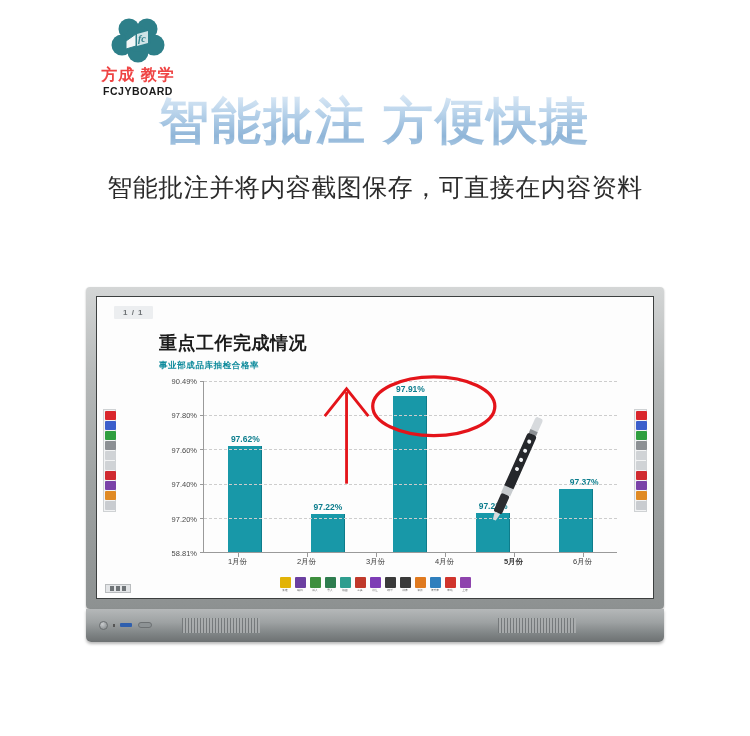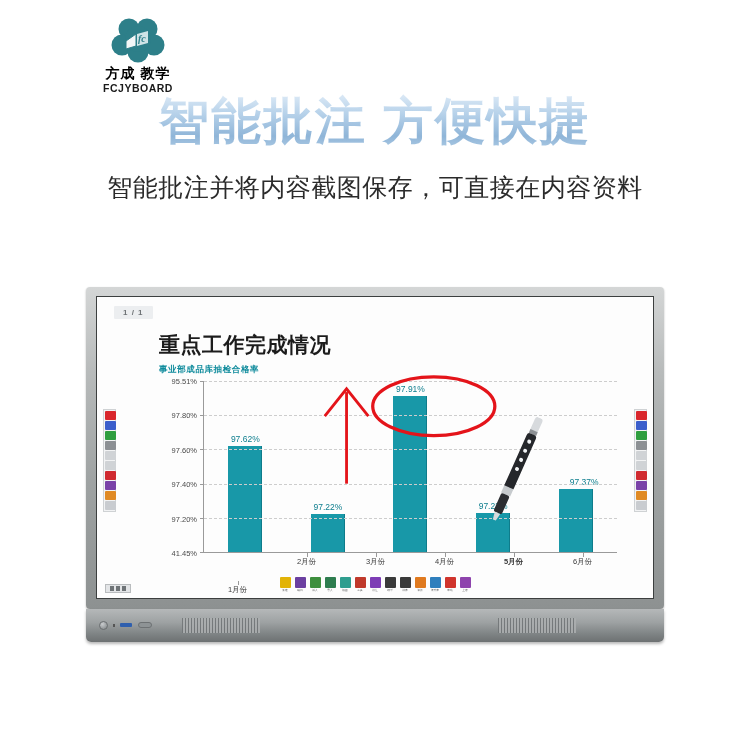--- a/index.html
+++ b/index.html
@@ -7,21 +7,21 @@
     width: 750px; height: 736px;
     background: #ffffff;
     font-family: "Liberation Sans", "DejaVu Sans", sans-serif;
     overflow: hidden;
   }
 
   
   #logo-block { position: absolute; left: 78px; top: 16px; width: 120px; text-align: center; }
   #logo-mark { position: relative; width: 54px; height: 48px; margin: 0 auto 2px; }
   #logo-mark svg { display: block; }
-  #logo-cn { font-size: 14px; font-weight: bold; color: #000000; letter-spacing: 1px; line-height: 1.1; }
+  #logo-cn { font-size: 16px; font-weight: bold; color: #ef4444; letter-spacing: 1px; line-height: 1.1; }
   #logo-en { font-size: 10.5px; font-weight: bold; color: #1a1a1a; letter-spacing: .5px; margin-top: 1px; }
 
   
   #headline {
     position: absolute; left: 0; top: 88px; width: 750px; text-align: center;
     font-size: 50px; font-weight: bold; letter-spacing: 2px;
     background: linear-gradient(180deg,#e8f1fa 0%,#b7d2ea 38%,#8fb5d8 72%,#b9d3e9 100%);
     -webkit-background-clip: text; background-clip: text;
     -webkit-text-fill-color: transparent; color: #9ec0de;
   }
@@ -60,41 +60,41 @@
     position: absolute; top: 112px; width: 13px;
     background: #f2f3f4; border: 1px solid #cfd2d4;
     padding: 1px; display: flex; flex-direction: column; gap: 1px;
   }
   #side-toolbar-left  { left: 6px; }
   #side-toolbar-right { right: 6px; }
   .side-tool { width: 11px; height: 9px; border-radius: 1px; }
 
   
   #chart-area { position: absolute; left: 62px; top: 34px; right: 36px; bottom: 28px; }
-  #chart-title { font-size: 21px; font-weight: bold; color: #1c1c1c; letter-spacing: .5px; }
+  #chart-title { font-size: 18px; font-weight: bold; color: #1c1c1c; letter-spacing: .5px; }
   #chart-subtitle { font-size: 8.5px; font-weight: bold; color: #0f8b9c; letter-spacing: .6px; margin-top: 5px; }
 
   #plot { position: absolute; left: 0; top: 50px; right: 0; bottom: 0; }
   #ylabels { position: absolute; left: 0; top: 0; width: 42px; height: calc(100% - 17px); }
   .ylabel {
     position: absolute; right: 4px; font-size: 7.5px; color: #4a4a4a;
     transform: translateY(-50%); white-space: nowrap;
   }
   #grid {
     position: absolute; left: 44px; right: 0; top: 0; height: calc(100% - 17px);
     border-left: 1px solid #9a9a9a; border-bottom: 1px solid #9a9a9a;
   }
   .gridline { position: absolute; left: 0; right: 0; border-top: 1px dashed #cdcdcd; }
   .ytick { position: absolute; left: -4px; width: 4px; border-top: 1px solid #9a9a9a; }
   #bars { position: absolute; left: 0; right: 0; top: 0; bottom: 0; display: flex; align-items: flex-end; }
   .bar-slot { flex: 1; position: relative; height: 100%; display: flex; justify-content: center; align-items: flex-end; }
   .bar { width: 34px; background: #1898a8; border-right: 1px solid #0e7c8b; }
   .bar-label {
     position: absolute; left: 50%; transform: translateX(-50%);
-    font-size: 8.5px; font-weight: normal; color: #0c7d8d; white-space: nowrap;
+    font-size: 8.5px; font-weight: bold; color: #0c7d8d; white-space: nowrap;
   }
   #xlabels { position: absolute; left: 44px; right: 0; bottom: 0; height: 17px; display: flex; }
   .xlabel { flex: 1; text-align: center; font-size: 7.5px; color: #3a3a3a; padding-top: 4px; }
   .xtick { position: absolute; top: 0; width: 1px; height: 4px; background: #9a9a9a; }
 
   
   #annotations { position: absolute; left: 0; top: 0; right: 0; bottom: 0; pointer-events: none; }
 
   
   #stylus { position: absolute; left: 348px; top: 82px; width: 20px; height: 112px; transform: rotate(24deg); }
@@ -201,26 +201,26 @@
           <div class="side-tool" style="background: rgb(224, 138, 36);"></div>
           <div class="side-tool" style="background: rgb(201, 204, 208);"></div>
         </div>
 
       <div id="chart-area">
         <div id="chart-title">重点工作完成情况</div>
         <div id="chart-subtitle">事业部成品库抽检合格率</div>
 
         <div id="plot">
           <div id="ylabels">
-              <div class="ylabel" style="top: 0%;">95.51%</div>
+              <div class="ylabel" style="top: 0%;">90.49%</div>
               <div class="ylabel" style="top: 20%;">97.80%</div>
               <div class="ylabel" style="top: 40%;">97.60%</div>
               <div class="ylabel" style="top: 60%;">97.40%</div>
               <div class="ylabel" style="top: 80%;">97.20%</div>
-              <div class="ylabel" style="top: 100%;">41.45%</div>
+              <div class="ylabel" style="top: 100%;">58.81%</div>
             </div>
           <div id="grid">
             <div id="bars">
                 <div class="bar-slot">
                   <div class="bar" style="height: 62%; background: rgb(24, 152, 168);"></div>
                   <div class="bar-label" style="bottom: calc(62% + 2px); color: rgb(12, 125, 141);">97.62%</div>
                 </div>
                 <div class="bar-slot">
                   <div class="bar" style="height: 22%; background: rgb(24, 152, 168);"></div>
                   <div class="bar-label" style="bottom: calc(22% + 2px); color: rgb(12, 125, 141);">97.22%</div>
@@ -244,21 +244,21 @@
               <div class="ytick" style="top: 20%;"></div>
               <div class="gridline" style="top: 40%;"></div>
               <div class="ytick" style="top: 40%;"></div>
               <div class="gridline" style="top: 60%;"></div>
               <div class="ytick" style="top: 60%;"></div>
               <div class="gridline" style="top: 80%;"></div>
               <div class="ytick" style="top: 80%;"></div>
               <div class="ytick" style="top: 100%;"></div>
             </div>
           <div id="xlabels">
-              <div class="xlabel" style="position: relative; margin-top: 28px;">1月份<div class="xtick" style="left: 50%;"></div></div>
+              <div class="xlabel" style="position: relative;">1月份<div class="xtick" style="left: 50%;"></div></div>
               <div class="xlabel" style="position: relative;">2月份<div class="xtick" style="left: 50%;"></div></div>
               <div class="xlabel" style="position: relative;">3月份<div class="xtick" style="left: 50%;"></div></div>
               <div class="xlabel" style="position: relative;">4月份<div class="xtick" style="left: 50%;"></div></div>
               <div class="xlabel" style="position: relative; font-weight: bold;">5月份<div class="xtick" style="left: 50%;"></div></div>
               <div class="xlabel" style="position: relative;">6月份<div class="xtick" style="left: 50%;"></div></div>
             </div>
         </div>
 
         <svg id="annotations" viewBox="0 0 420 230" preserveAspectRatio="none">
           <ellipse cx="252" cy="69" rx="56" ry="27" fill="none" stroke="#e4141a" stroke-width="3"></ellipse>

